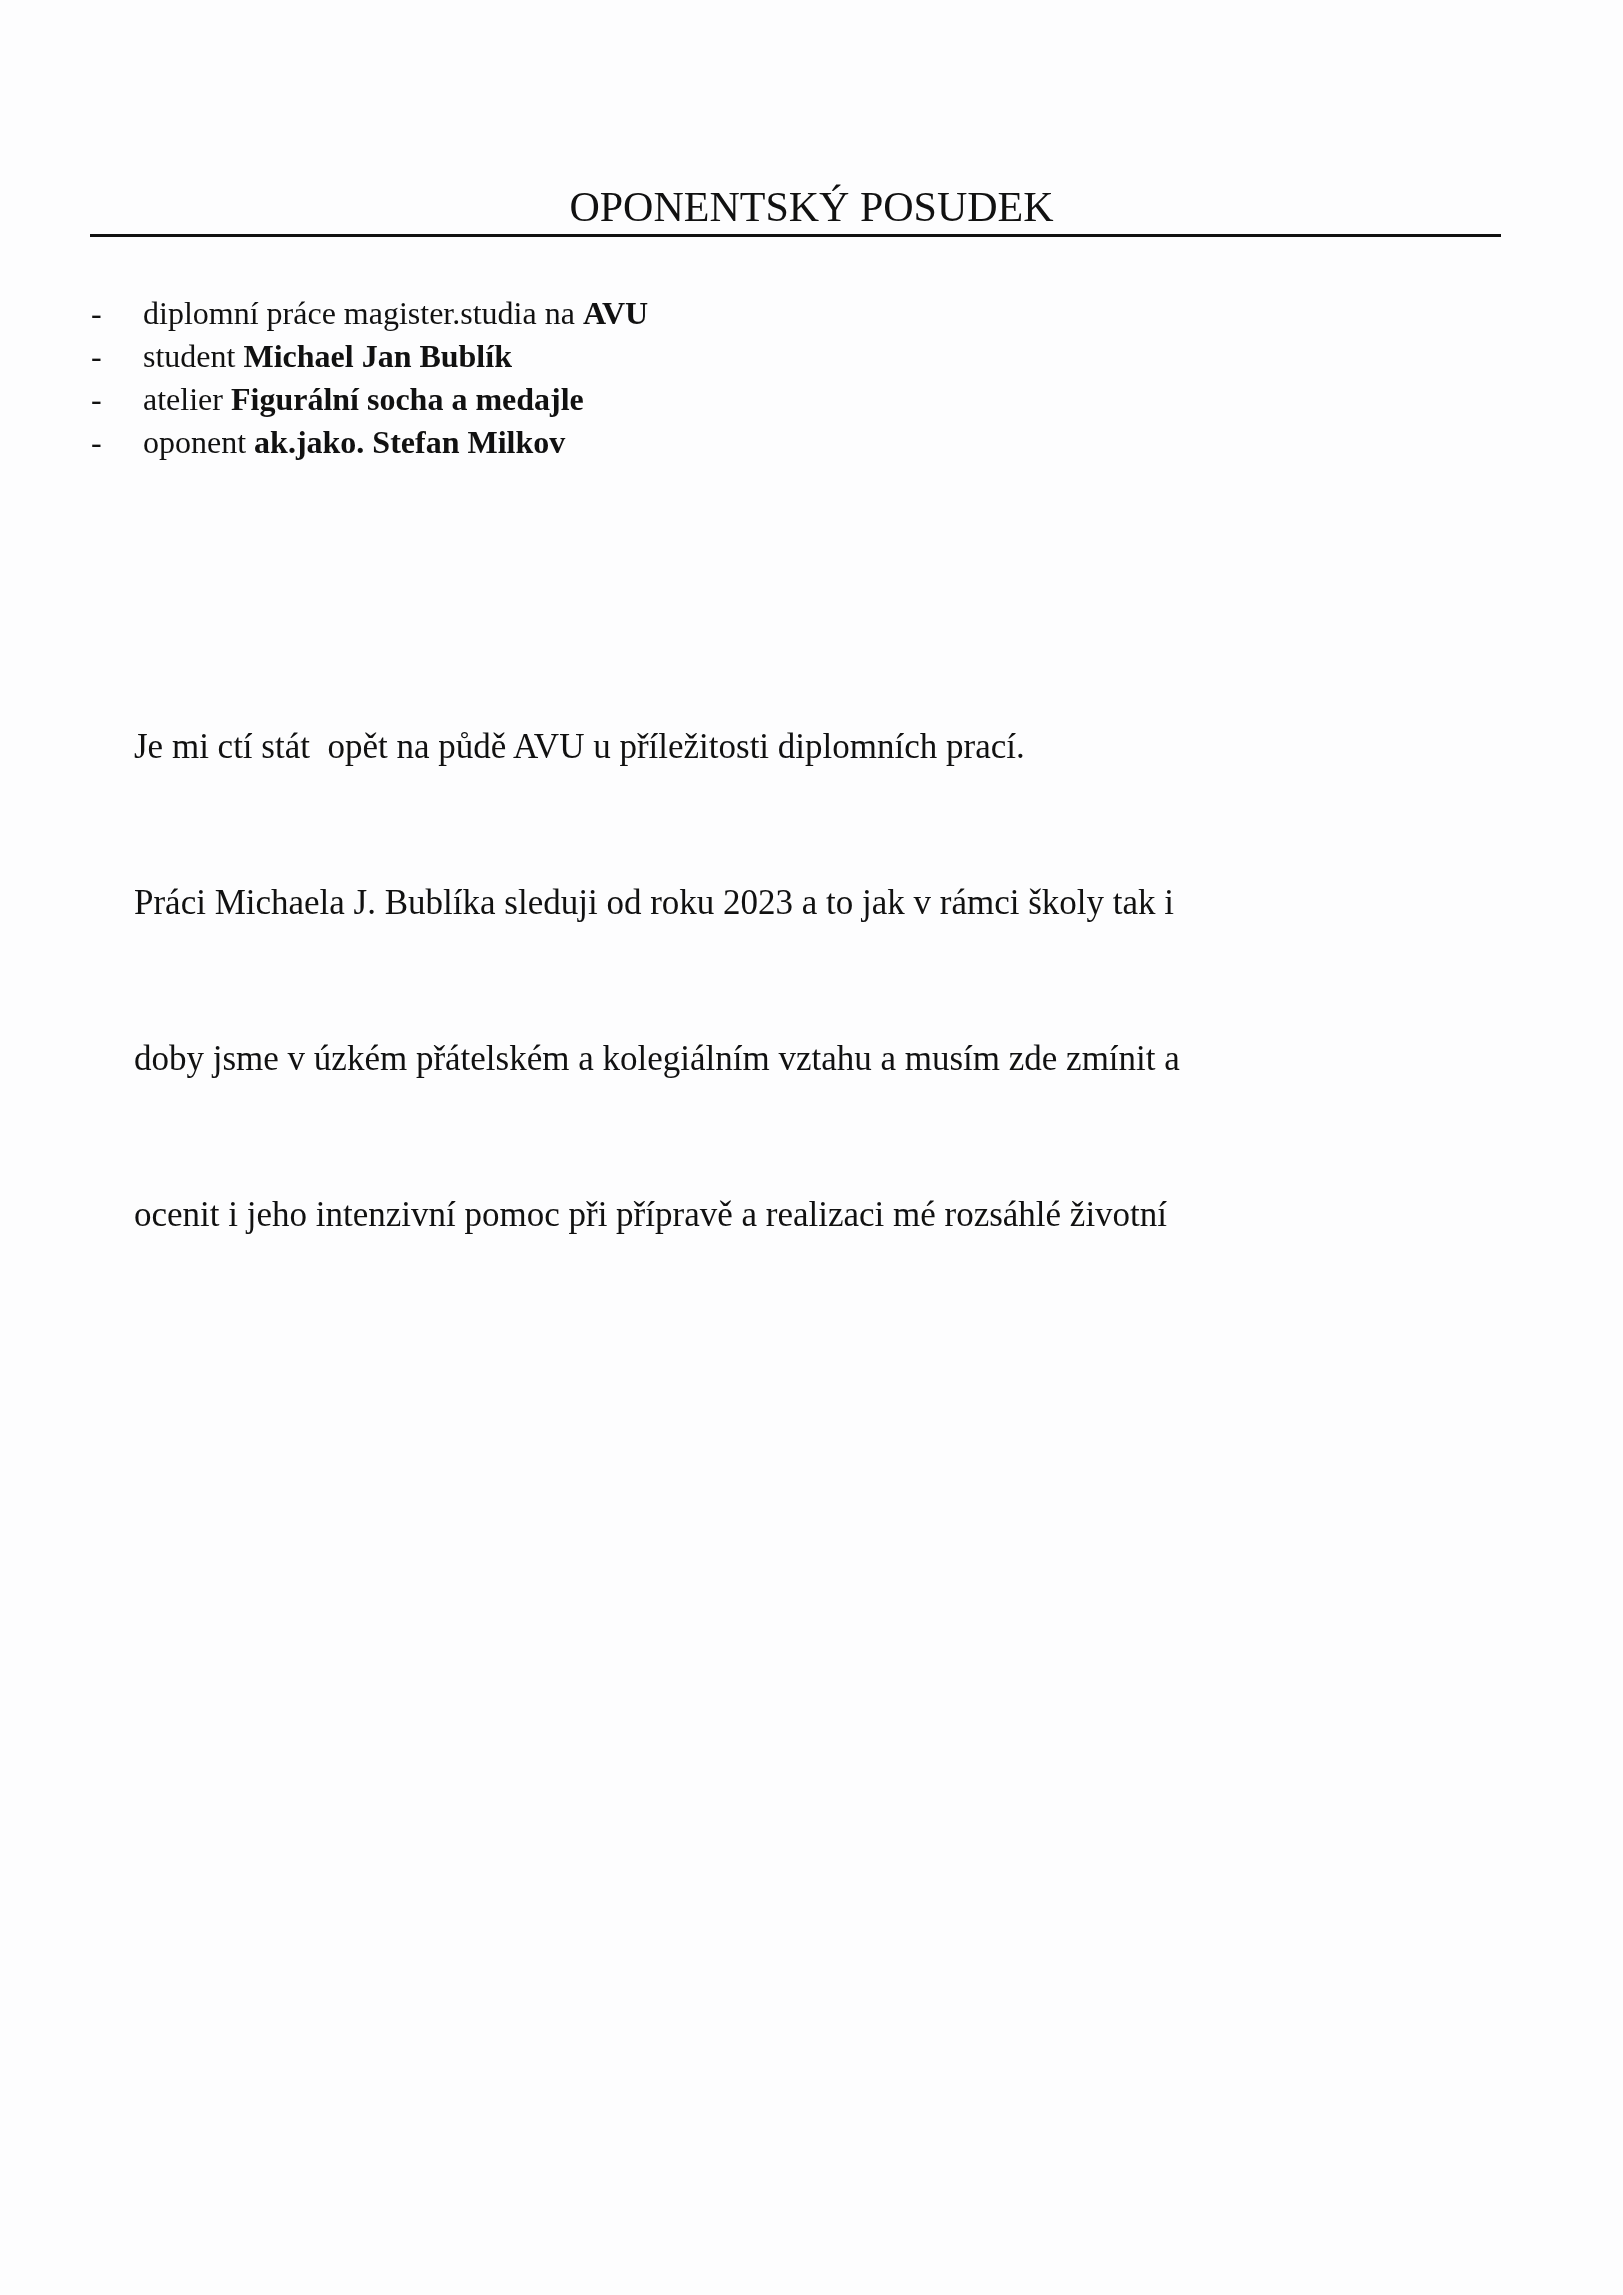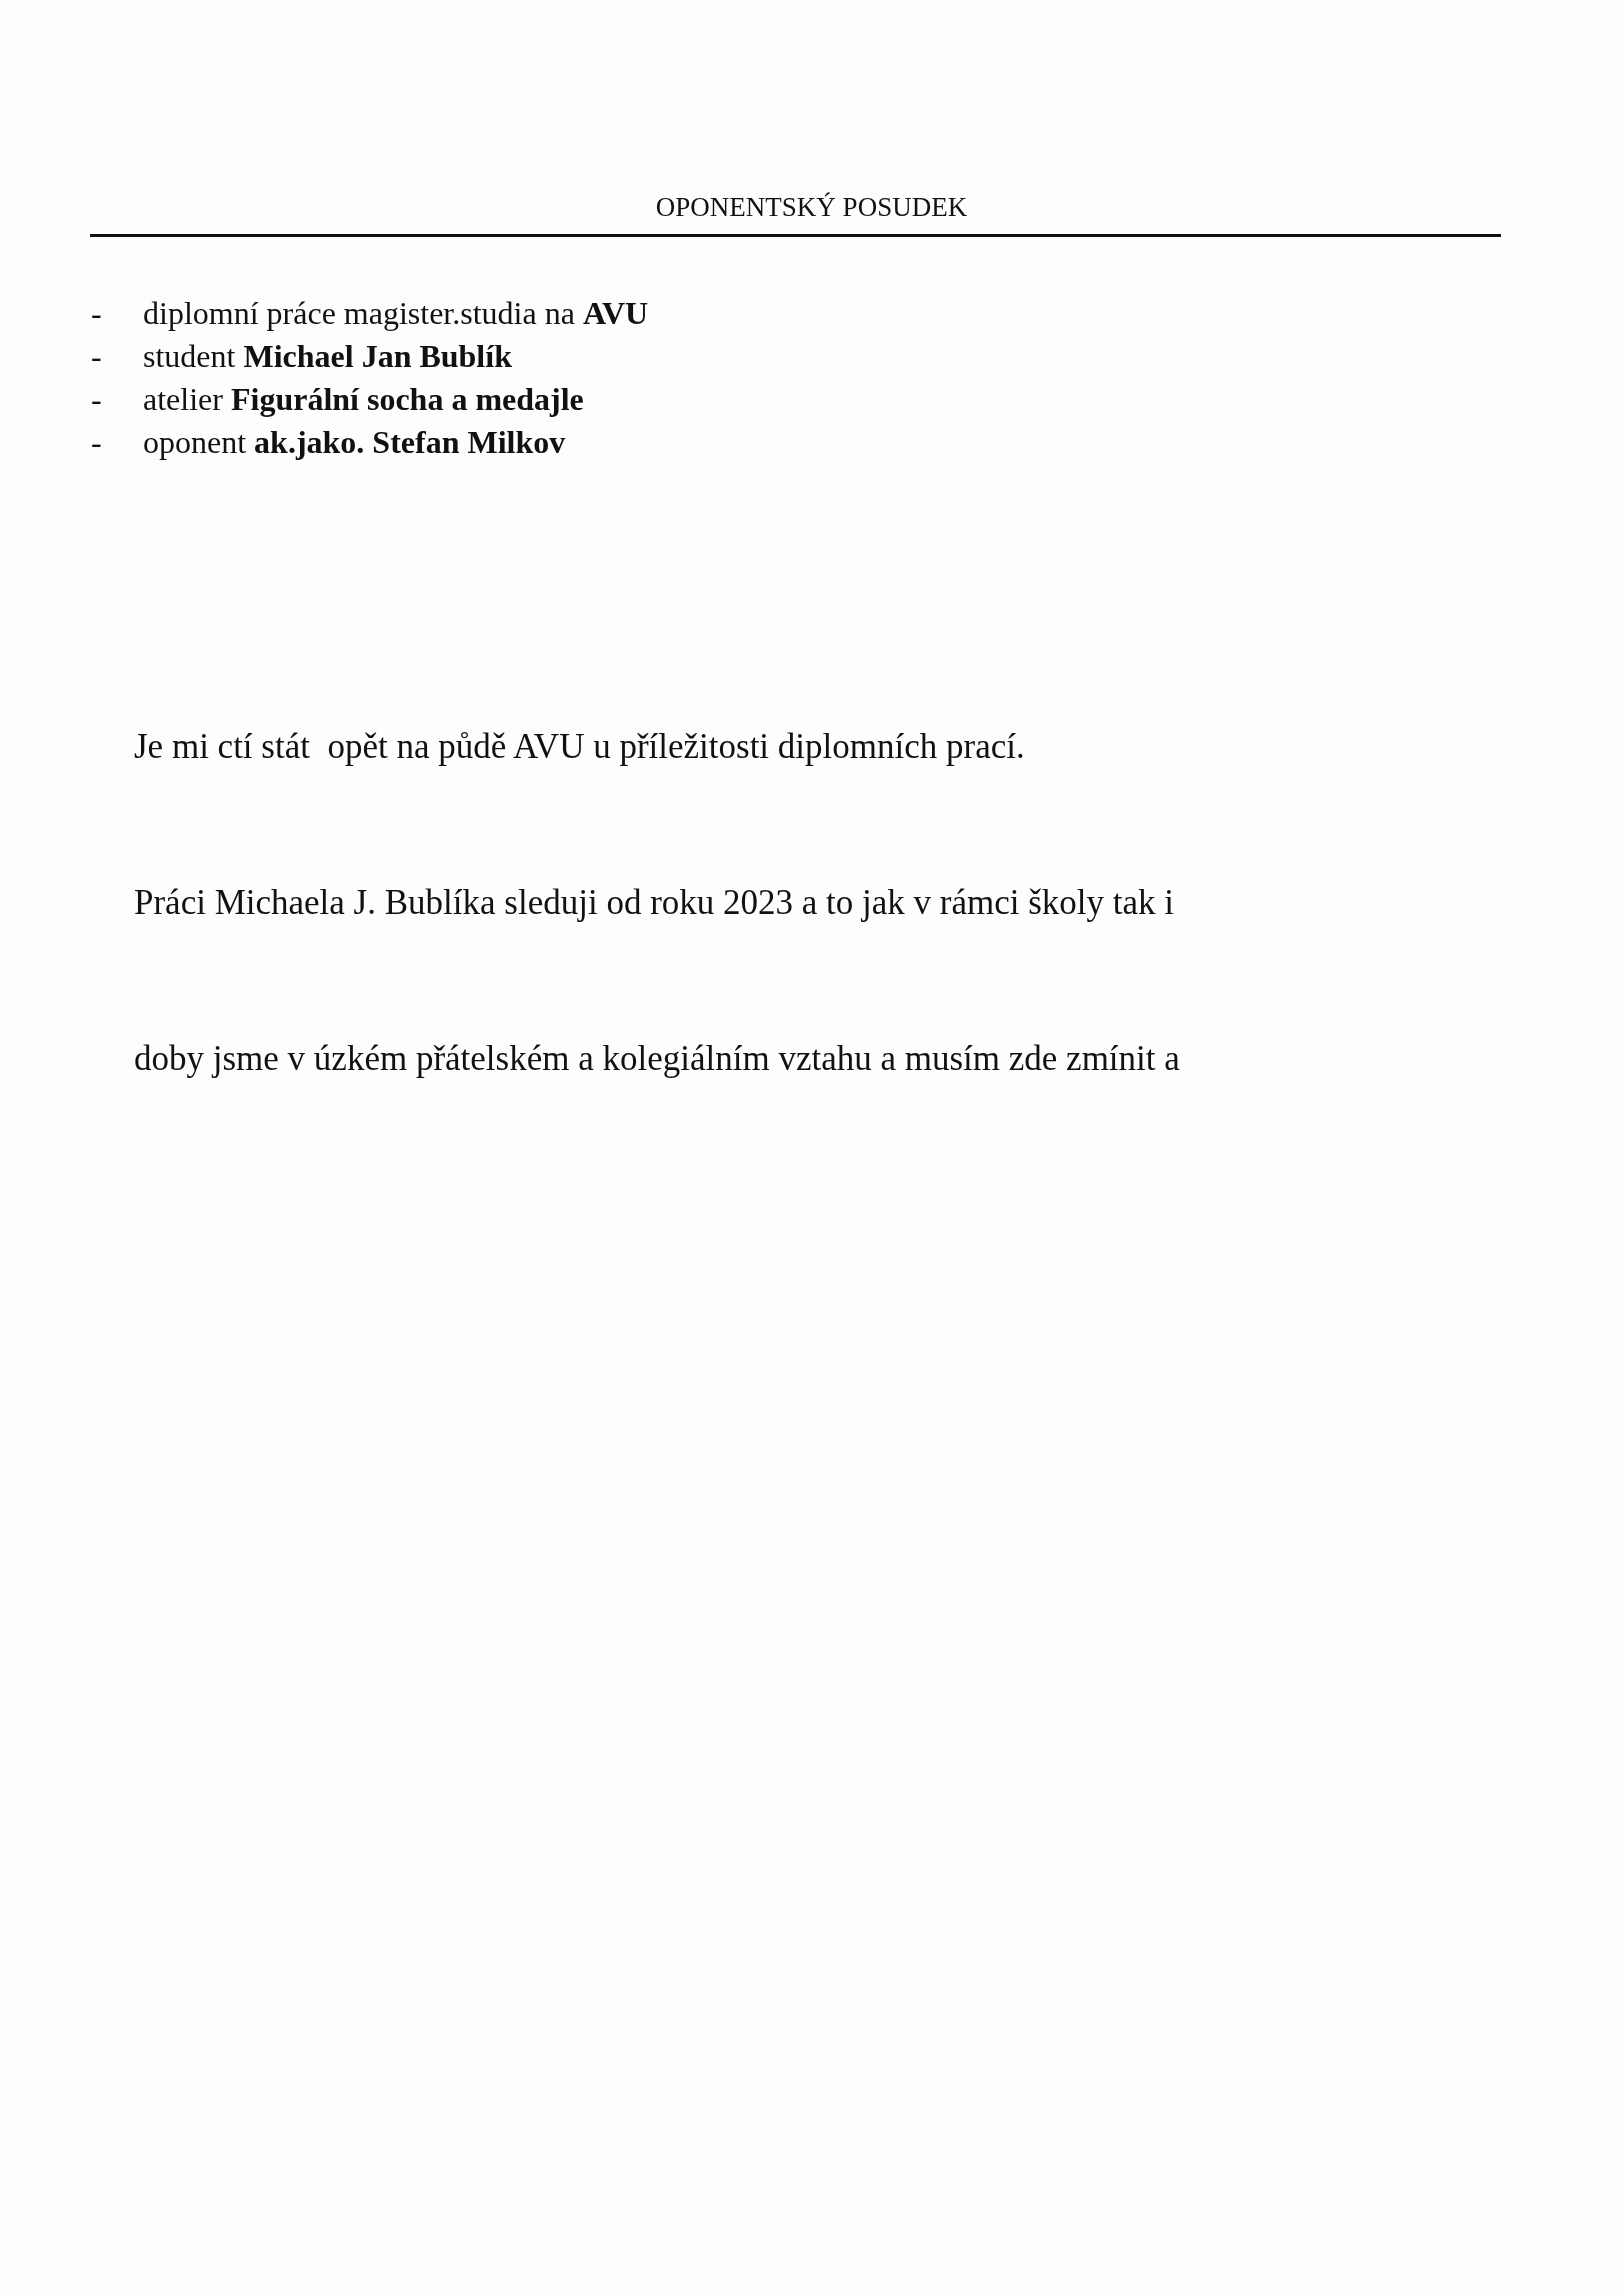--- a/index.html
+++ b/index.html
@@ -2,21 +2,21 @@
 <html style="font-size:8px"><head>
 <meta charset="utf-8">
 <style>
   html, body { margin:0; padding:0; }
   body {
     width:1623px; height:2295px; background:#fdfdfe; position:relative; overflow:hidden;
     font-family:"Liberation Serif", "DejaVu Serif", serif; color:#111;
   }
   .title {
     position:absolute; left:0; width:1623px; top:185px; text-align:center;
-    font-size:27px; letter-spacing:0px; line-height:44px;
+    font-size:42px; letter-spacing:0px; line-height:44px;
   }
   .rule {
     position:absolute; left:90px; width:1411px; top:234px; height:3px; background:#111;
   }
   .meta {
     position:absolute; left:91px; top:292px; margin:0; padding:0; list-style:none;
     font-size:32px; line-height:43px;
   }
   .meta li { position:relative; padding-left:52px; }
   .meta li .dash { position:absolute; left:0; top:0; }
@@ -39,17 +39,18 @@
   <li><span class="dash">-</span><span>student </span><b>Michael Jan Bublík</b></li>
   <li><span class="dash">-</span><span>atelier </span><b>Figurální socha a medajle</b></li>
   <li><span class="dash">-</span><span>oponent </span><b>ak.jako. Stefan Milkov</b></li>
 </ul>
 
 <div class="body">
   <div>
     <span class="line">Je mi ctí stát  opět na půdě AVU u příležitosti diplomních prací.</span>
     <span class="line">Práci Michaela J. Bublíka sleduji od roku 2023 a to jak v rámci školy tak i</span>
     <span class="line">doby jsme v úzkém přátelském a kolegiálním vztahu a musím zde zmínit a</span>
+    <span class="line">ocenit i jeho intenzivní pomoc při přípravě a realizaci mé rozsáhlé životní</span>
   </div>
   <span class="gap"></span>
   
 </div>
 
 
 </body></html>

